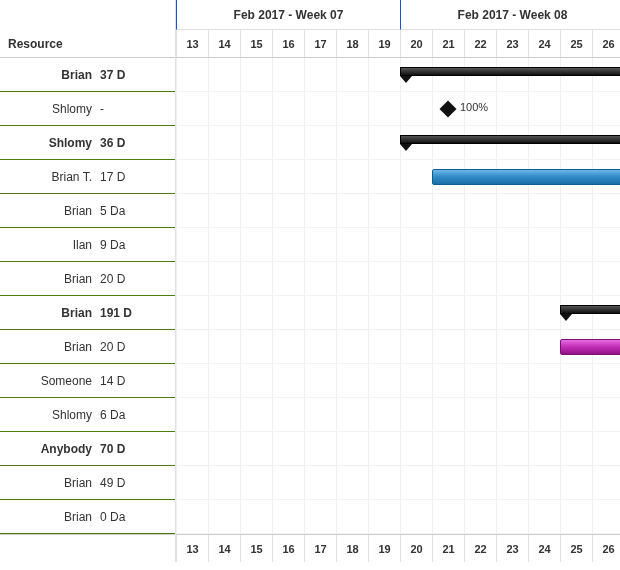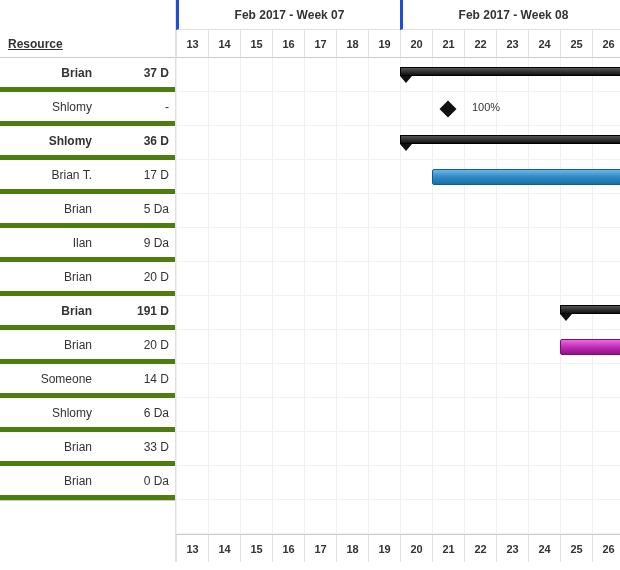--- a/index.html
+++ b/index.html
@@ -30,21 +30,21 @@
     position: relative;
     overflow: hidden;
   }
   
   .hdr-group {
     height: 30px;
     display: flex;
   }
   .hdr-group .wk {
     flex: 0 0 224px; 
-    border-left: 3px solid #1d4ed8;
+    border-left: 1px solid #1d4ed8;
     border-bottom: 1px solid #e0e0e0;
     display: flex;
     align-items: center;
     justify-content: center;
     font-weight: bold;
     font-size: 12px;
     white-space: nowrap;
   }
   .hdr-days {
     height: 28px;
@@ -82,50 +82,48 @@
     border-bottom: 1px solid #ccc;
     display: flex;
     align-items: center;
     padding-right: 6px;
   }
   .left-hdr .col1 {
     flex: 0 0 100px;
     font-weight: bold;
     text-align: left;
     padding-left: 8px;
-    text-decoration: underline;
   }
   .left-hdr .col2 {
     flex: 1;
   }
   .left-ftr-top {
     height: 28px;
     border-top: 1px solid #ccc;
   }
   
   .row {
     height: 34px;
-    border-bottom: 5px solid #4d7c0f;
+    border-bottom: 1px solid #4d7c0f;
     position: relative;
   }
   .left-row {
     display: flex;
     align-items: center;
     padding-right: 4px;
     white-space: nowrap;
     overflow: hidden;
   }
   .left-row .res {
     flex: 0 0 100px;
     text-align: right;
     padding-right: 8px;
   }
   .left-row .dur {
     flex: 1;
-    text-align: right;
     padding-right: 2px;
   }
   .left-row.bold .res,
   .left-row.bold .dur { font-weight: bold; }
   
   .grid-row {
     display: flex;
     height: 34px;
     border-bottom: 1px solid #f2f2f2;
     position: relative;
@@ -232,23 +230,27 @@
           <div class="dur">20 D</div>
         </div>
         <div class="row left-row">
           <div class="res">Someone</div>
           <div class="dur">14 D</div>
         </div>
         <div class="row left-row">
           <div class="res">Shlomy</div>
           <div class="dur">6 Da</div>
         </div>
-        <div class="row left-row">
-          <div class="res">Brian</div>
-          <div class="dur">33 D</div>
+        <div class="row left-row bold">
+          <div class="res">Anybody</div>
+          <div class="dur">70 D</div>
+        </div>
+        <div class="row left-row">
+          <div class="res">Brian</div>
+          <div class="dur">49 D</div>
         </div>
         <div class="row left-row">
           <div class="res">Brian</div>
           <div class="dur">0 Da</div>
         </div>
       </div>
     <div class="left-ftr-top"></div>
   </div>
 
   <div class="right-pane">
@@ -299,21 +301,21 @@
           <div class="gcell"></div>
           <div class="gcell"></div>
           <div class="gcell"></div>
           <div class="gcell"></div>
           <div class="gcell"></div>
           <div class="gcell"></div>
           <div class="gcell"></div>
           <div class="gcell"></div>
           <div class="gcell"></div>
           <div class="milestone" style="left: 266px;"></div>
-          <div class="milestone-label" style="left: 284px; margin-left: 12px;">100%</div>
+          <div class="milestone-label" style="left: 284px;">100%</div>
         </div>
         <div class="grid-row">
           <div class="gcell"></div>
           <div class="gcell"></div>
           <div class="gcell"></div>
           <div class="gcell"></div>
           <div class="gcell"></div>
           <div class="gcell"></div>
           <div class="gcell"></div>
           <div class="gcell"></div>

